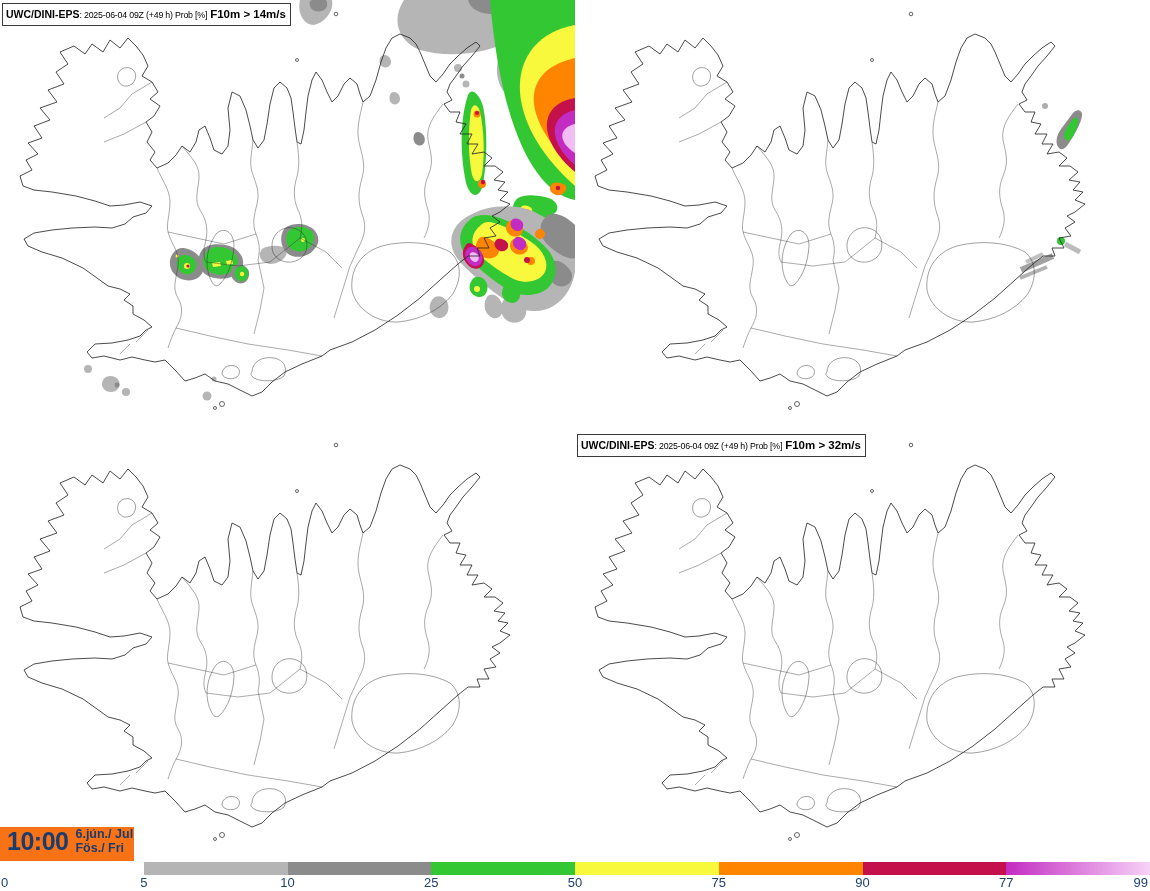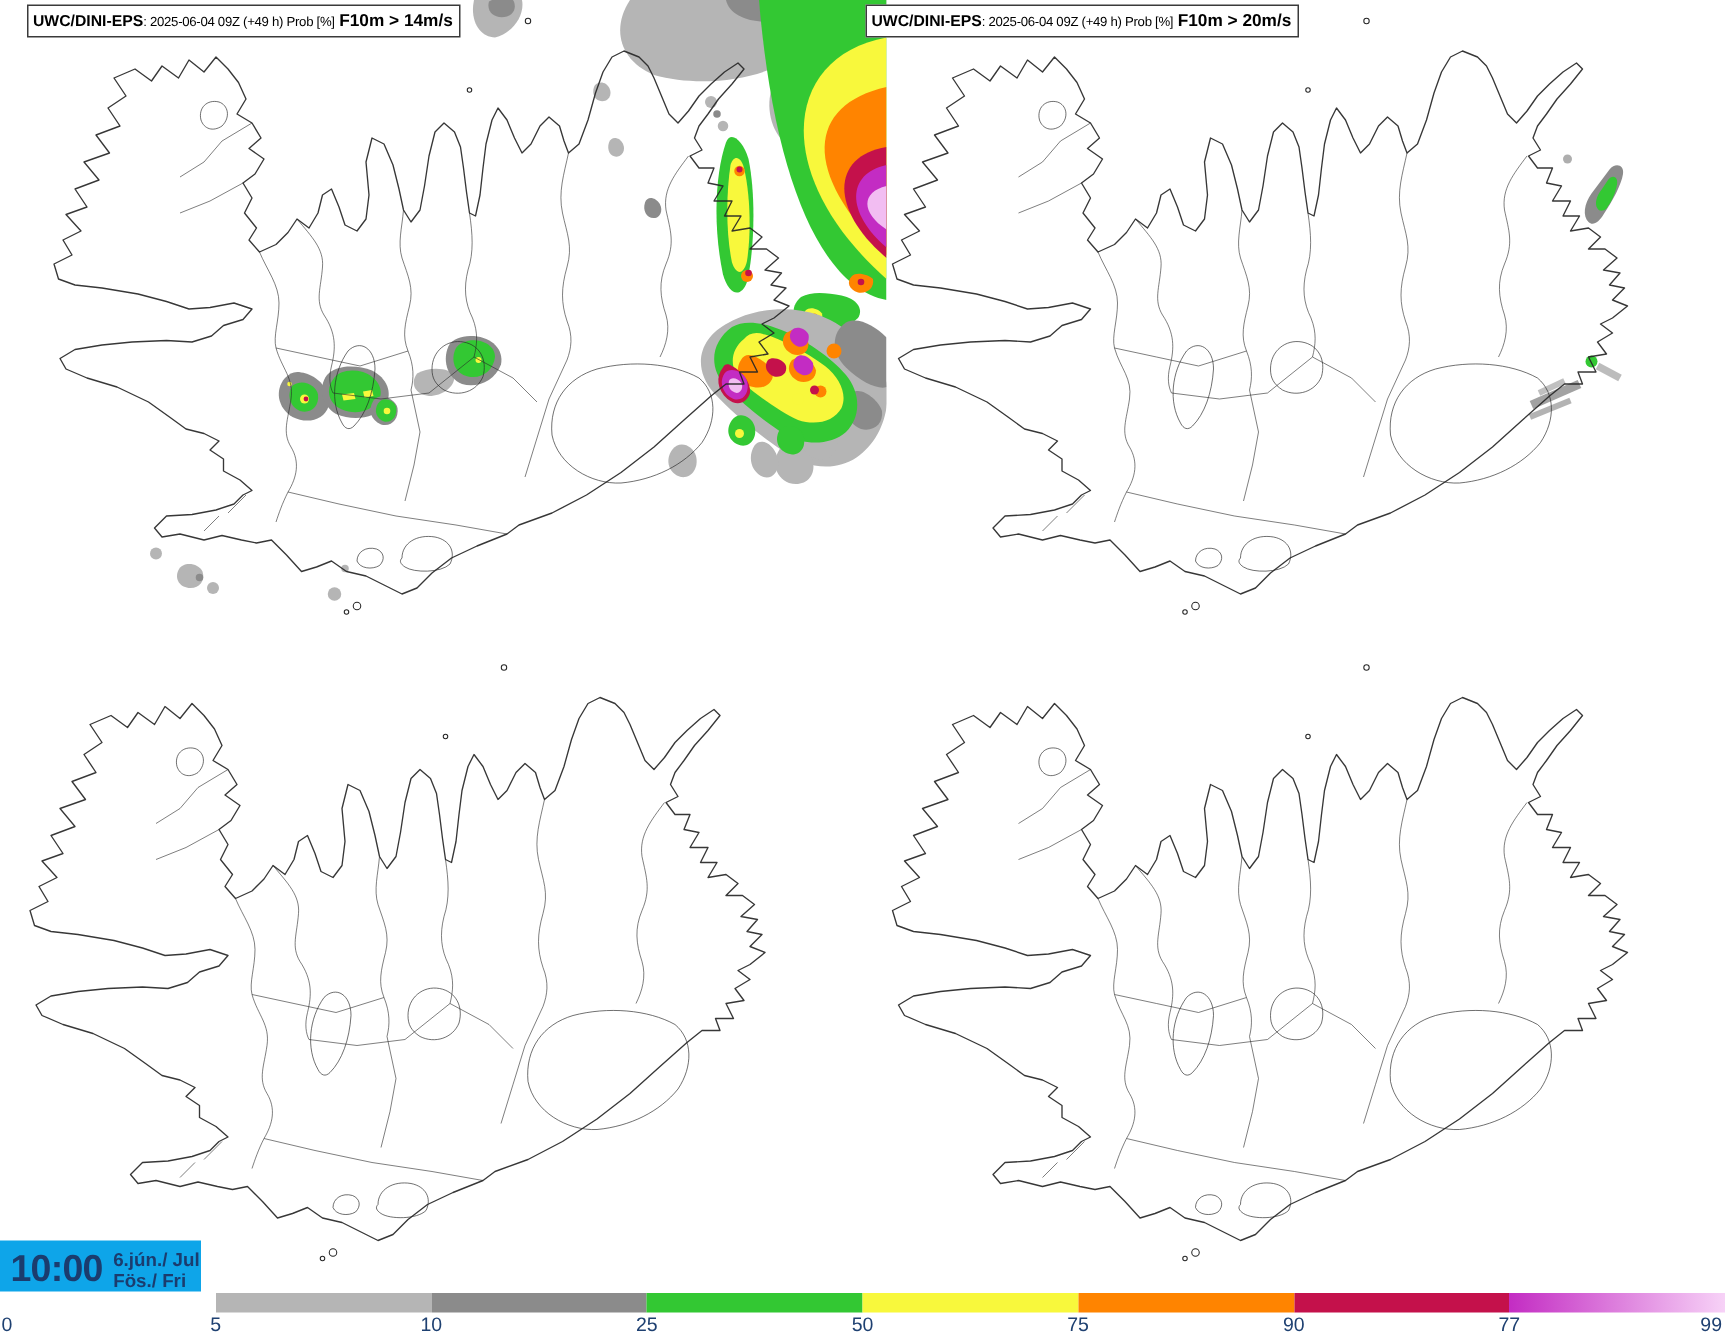--- a/index.html
+++ b/index.html
@@ -13,21 +13,21 @@
     position:absolute;left:2px;top:3px;z-index:5;
     background:#ffffff;border:1px solid #3a3a3a;
     padding:1px 4px 2px 3px;white-space:nowrap;line-height:15px;
     color:#000;
   }
   .title-box .product{font-weight:bold;font-size:10.5px;}
   .title-box .meta{font-size:8.8px;letter-spacing:-0.2px;}
   .title-box .threshold{font-weight:bold;font-size:11.5px;margin-left:3px;}
   #time-box{
     position:absolute;left:0;top:827px;width:134px;height:34px;z-index:6;
-    background:#0ea5e9;display:flex;align-items:flex-end;
+    background:#f97316;display:flex;align-items:flex-start;
     color:#1b3c6e;
   }
   #time-box .time{font-size:25px;font-weight:bold;margin-left:7px;letter-spacing:-0.5px;}
   #time-box .dates{margin-left:7px;font-size:12.5px;font-weight:bold;line-height:14px;}
   #colorbar{
     position:absolute;left:0;top:862px;width:1150px;height:13px;z-index:6;
     display:flex;
   }
   #colorbar .seg{height:13px;flex:1 1 0;}
   #colorbar-labels{
@@ -36,21 +36,21 @@
   }
   #colorbar-labels span{position:absolute;top:0;transform:translateX(-50%);}
   #colorbar-labels span.first{transform:none;left:1px;}
   #colorbar-labels span.last{transform:translateX(-100%);left:1148px;}
 </style>
 </head>
 <body>
 
 <div id="screen">
 
-  <div class="panel" style="left:16px;top:0;text-align:center;">
+  <div class="panel" style="left:0;top:0;text-align:center;">
     <div class="title-box">
       <span class="product">UWC/DINI-EPS</span><span class="meta">: 2025-06-04 09Z (+49 h) Prob [%]</span><span class="threshold">F10m &gt; 14m/s</span>
     </div>
     <svg class="map" width="575" height="430" viewBox="0 0 575 430">
         <g>
           <path d="M404,0 C392,18 396,40 420,50 C448,58 486,54 506,42 C514,30 510,10 498,0 Z" fill="#b5b5b5"></path>
           <path d="M300,0 L332,0 C334,10 326,22 314,25 C304,25 297,14 300,0 Z" fill="#b5b5b5"></path>
           <path d="M310,1 C308,8 314,13 322,11 C328,9 328,3 326,0 L312,0 Z" fill="#8b8b8b"></path>
           <path d="M500,55 C494,68 497,85 506,94 C514,96 520,86 518,70 C515,58 506,48 500,55 Z" fill="#b5b5b5"></path>
           <path d="M380,58 C378,64 382,69 388,67 C392,65 392,59 388,56 C385,54 381,55 380,58 Z" fill="#b5b5b5"></path>
@@ -152,23 +152,20 @@
           <path d="M118,80 C116,72 122,66 130,68 C136,70 138,78 132,84 C126,88 120,86 118,80 Z" fill="none" stroke="#262626" stroke-width="0.55" opacity="0.8"></path>
           <circle cx="336" cy="14" r="1.8" fill="none" stroke="#262626" stroke-width="0.7"></circle>
           <circle cx="222" cy="404" r="2.5" fill="none" stroke="#262626" stroke-width="0.7"></circle>
           <circle cx="215" cy="408" r="1.5" fill="none" stroke="#262626" stroke-width="0.7"></circle>
           <circle cx="297" cy="60" r="1.5" fill="none" stroke="#262626" stroke-width="0.7"></circle>
         </g>
       </svg>
   </div>
 
   <div class="panel" style="left:575px;top:0;">
-    <div class="title-box">
-      <span class="product">UWC/DINI-EPS</span><span class="meta">: 2025-06-04 09Z (+49 h) Prob [%]</span><span class="threshold">F10m &gt; 20m/s</span>
-    </div>
     <svg class="map" width="575" height="430" viewBox="0 0 575 430">
         <g>
           <path d="M484,148 C480,144 481,136 486,129 L498,113 C502,108 508,110 507,116 C506,123 500,134 494,143 C491,148 487,151 484,148 Z" fill="#8b8b8b"></path>
           <path d="M490,139 C488,136 489,131 493,126 L497,120 C500,116 504,118 503,123 C502,129 499,135 496,139 C494,141 491,141 490,139 Z" fill="#33c833"></path>
           <circle cx="486" cy="241" r="4" fill="#33c833"></circle>
           <path d="M490,244 L505,252" stroke="#b5b5b5" stroke-width="5" fill="none" stroke-linecap="butt" opacity="0.9"></path>
           <path d="M446,270 L478,256" stroke="#8b8b8b" stroke-width="6" fill="none" stroke-linecap="butt" opacity="0.8"></path>
           <path d="M445,278 L472,267" stroke="#8b8b8b" stroke-width="4" fill="none" stroke-linecap="butt" opacity="0.65"></path>
           <path d="M451,262 L468,254" stroke="#b5b5b5" stroke-width="4" fill="none" stroke-linecap="butt" opacity="0.85"></path>
           <circle cx="470" cy="106" r="3" fill="#8b8b8b" opacity="0.7"></circle>
@@ -234,20 +231,23 @@
           <path d="M118,80 C116,72 122,66 130,68 C136,70 138,78 132,84 C126,88 120,86 118,80 Z" fill="none" stroke="#262626" stroke-width="0.55" opacity="0.8"></path>
           <circle cx="336" cy="14" r="1.8" fill="none" stroke="#262626" stroke-width="0.7"></circle>
           <circle cx="222" cy="404" r="2.5" fill="none" stroke="#262626" stroke-width="0.7"></circle>
           <circle cx="215" cy="408" r="1.5" fill="none" stroke="#262626" stroke-width="0.7"></circle>
           <circle cx="297" cy="60" r="1.5" fill="none" stroke="#262626" stroke-width="0.7"></circle>
         </g>
       </svg>
   </div>
 
   <div class="panel" style="left:575px;top:431px;">
+    <div class="title-box">
+      <span class="product">UWC/DINI-EPS</span><span class="meta">: 2025-06-04 09Z (+49 h) Prob [%]</span><span class="threshold">F10m &gt; 32m/s</span>
+    </div>
     <svg class="map" width="575" height="430" viewBox="0 0 575 430">
         <g></g>
         <g>
           <path d="M87,352 L95,344 112,343 128,340 140,336 146,330 152,327 144,320 133,314 133,306 124,300 130,294 120,289 108,286 97,278 83,268 62,258 42,252 28,246 24,239 34,233 52,230 72,228 95,227 112,228 125,224 133,217 146,213 152,206 140,202 124,205 110,206 95,201 76,196 52,192 34,190 23,186 20,176 32,170 26,160 38,154 28,143 42,138 34,126 50,120 40,108 57,102 48,90 64,84 56,72 68,64 60,52 74,46 85,54 92,44 103,52 110,40 120,48 128,38 136,46 143,55 148,66 142,76 152,82 158,92 150,99 160,106 154,116 146,122 152,132 147,142 155,152 150,160 157,168 168,163 176,155 182,146 190,152 196,142 199,130 205,126 210,138 214,150 222,154 228,146 230,130 228,108 232,92 240,96 246,110 250,126 253,140 258,148 264,140 267,124 270,104 274,88 280,82 287,88 291,98 293,112 295,128 297,142 301,144 304,130 306,112 308,96 312,80 316,72 322,80 327,92 332,102 338,96 344,84 350,78 357,84 360,94 363,102 370,96 376,80 381,62 386,48 392,38 400,34 410,38 416,44 420,52 425,64 430,76 436,82 443,74 450,64 458,56 467,48 476,42 480,46 472,56 463,66 456,76 450,84 447,92 452,100 444,104 450,112 460,112 456,122 466,124 460,134 472,134 467,144 478,144 472,154 484,152 492,158 484,166 495,166 503,172 494,180 505,182 498,190 508,192 500,200 510,204 500,212 492,216 500,222 490,228 496,236 484,238 489,248 477,248 480,256 468,256 458,264 440,280 420,298 398,315 375,330 352,342 330,350 322,356 302,364 285,372 272,382 262,392 252,396 240,390 228,384 215,381 205,374 195,378 185,381 175,370 165,360 155,362 145,360 132,357 120,360 104,356 92,358 Z" fill="none" stroke="#262626" stroke-width="0.9" stroke-linejoin="round" opacity="0.92"></path>
           <path d="M157,168 C162,180 170,190 170,202 C170,214 166,224 168,232 C172,246 180,252 178,266 C176,280 172,288 178,298 C184,308 182,318 176,328 C172,336 170,342 168,348" fill="none" stroke="#262626" stroke-width="0.55" opacity="0.72"></path>
           <path d="M182,146 C192,158 200,166 199,178 C198,192 194,200 200,210 C208,222 208,232 205,244 C203,252 204,258 206,262" fill="none" stroke="#262626" stroke-width="0.55" opacity="0.72"></path>
           <path d="M253,140 C252,152 249,162 252,172 C256,184 260,192 257,204 C254,216 252,224 256,234 C260,244 260,252 258,260" fill="none" stroke="#262626" stroke-width="0.55" opacity="0.72"></path>
           <path d="M297,142 C299,156 300,168 296,180 C293,192 294,202 299,212 C303,222 302,230 300,238" fill="none" stroke="#262626" stroke-width="0.55" opacity="0.72"></path>
           <path d="M363,102 C360,116 356,128 359,142 C362,156 366,164 362,178 C358,192 358,202 362,214 C366,224 365,232 362,240" fill="none" stroke="#262626" stroke-width="0.55" opacity="0.72"></path>
           <path d="M443,104 C434,116 426,126 428,140 C431,154 434,162 428,176 C423,188 424,198 428,210 C431,220 428,230 424,238" fill="none" stroke="#262626" stroke-width="0.55" opacity="0.72"></path>

